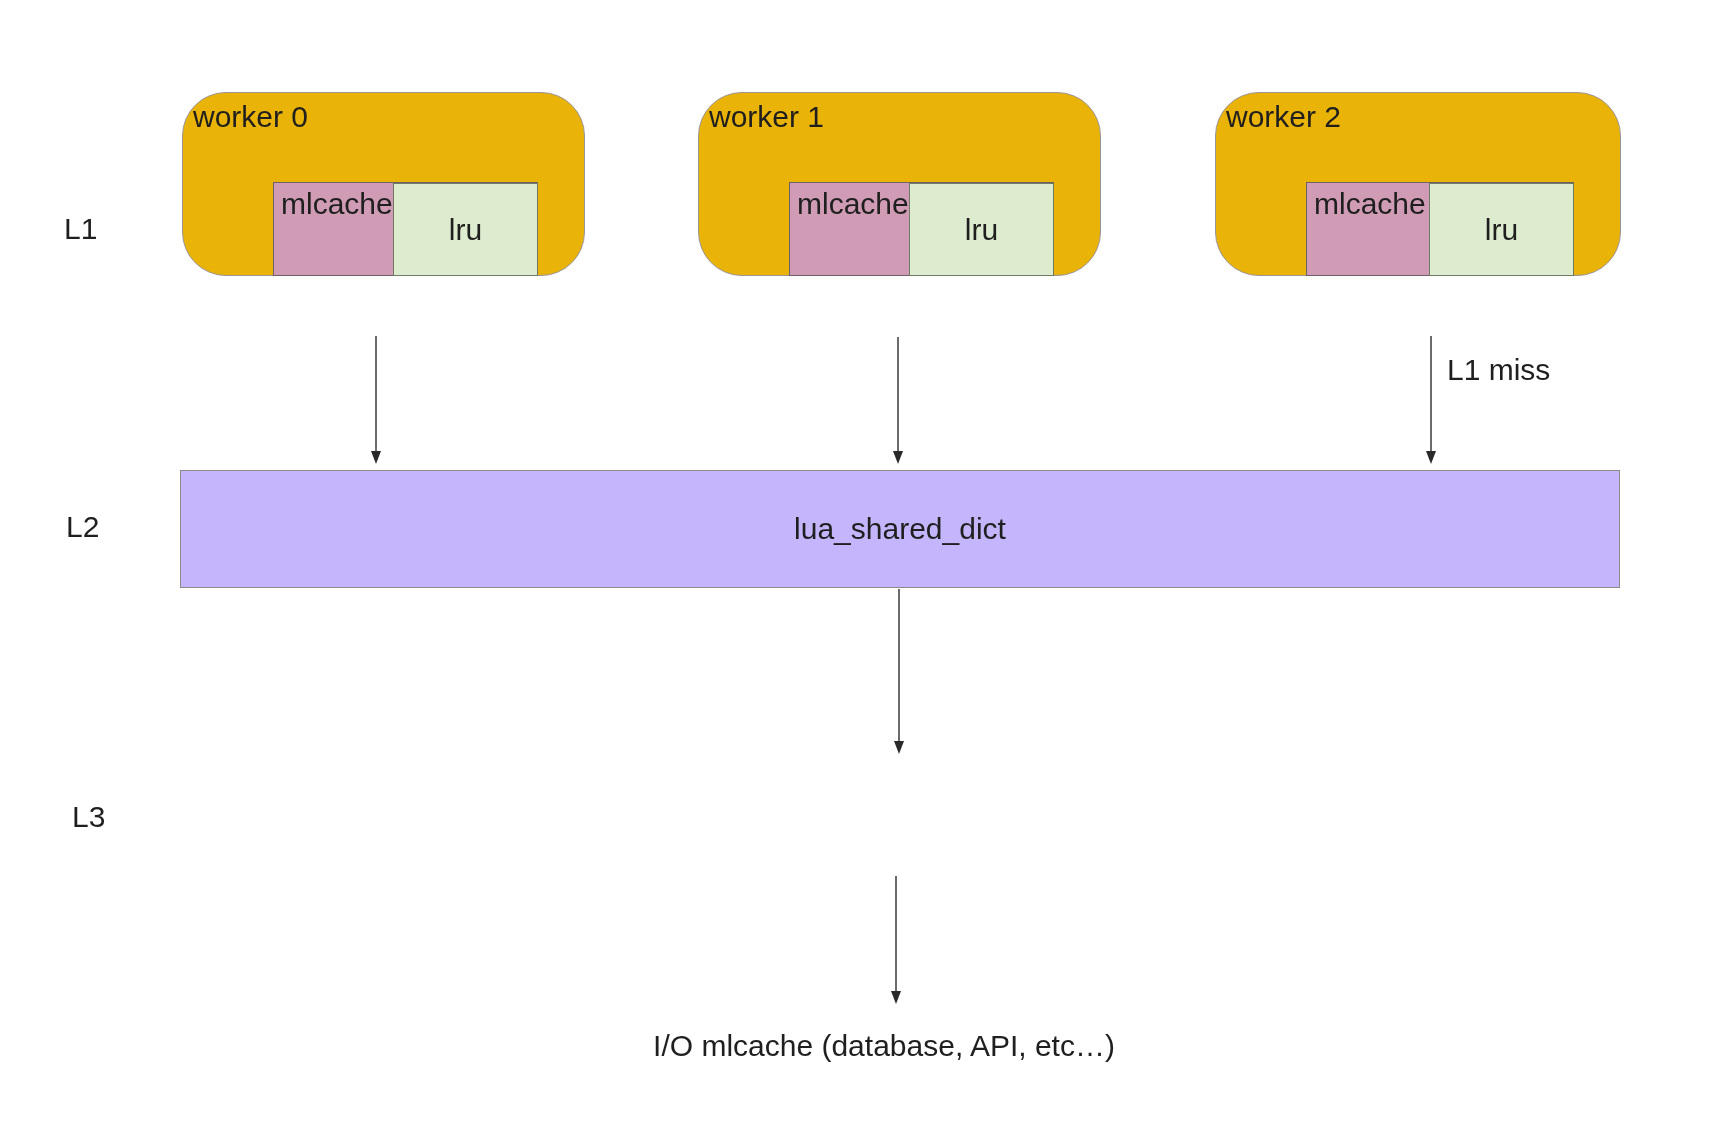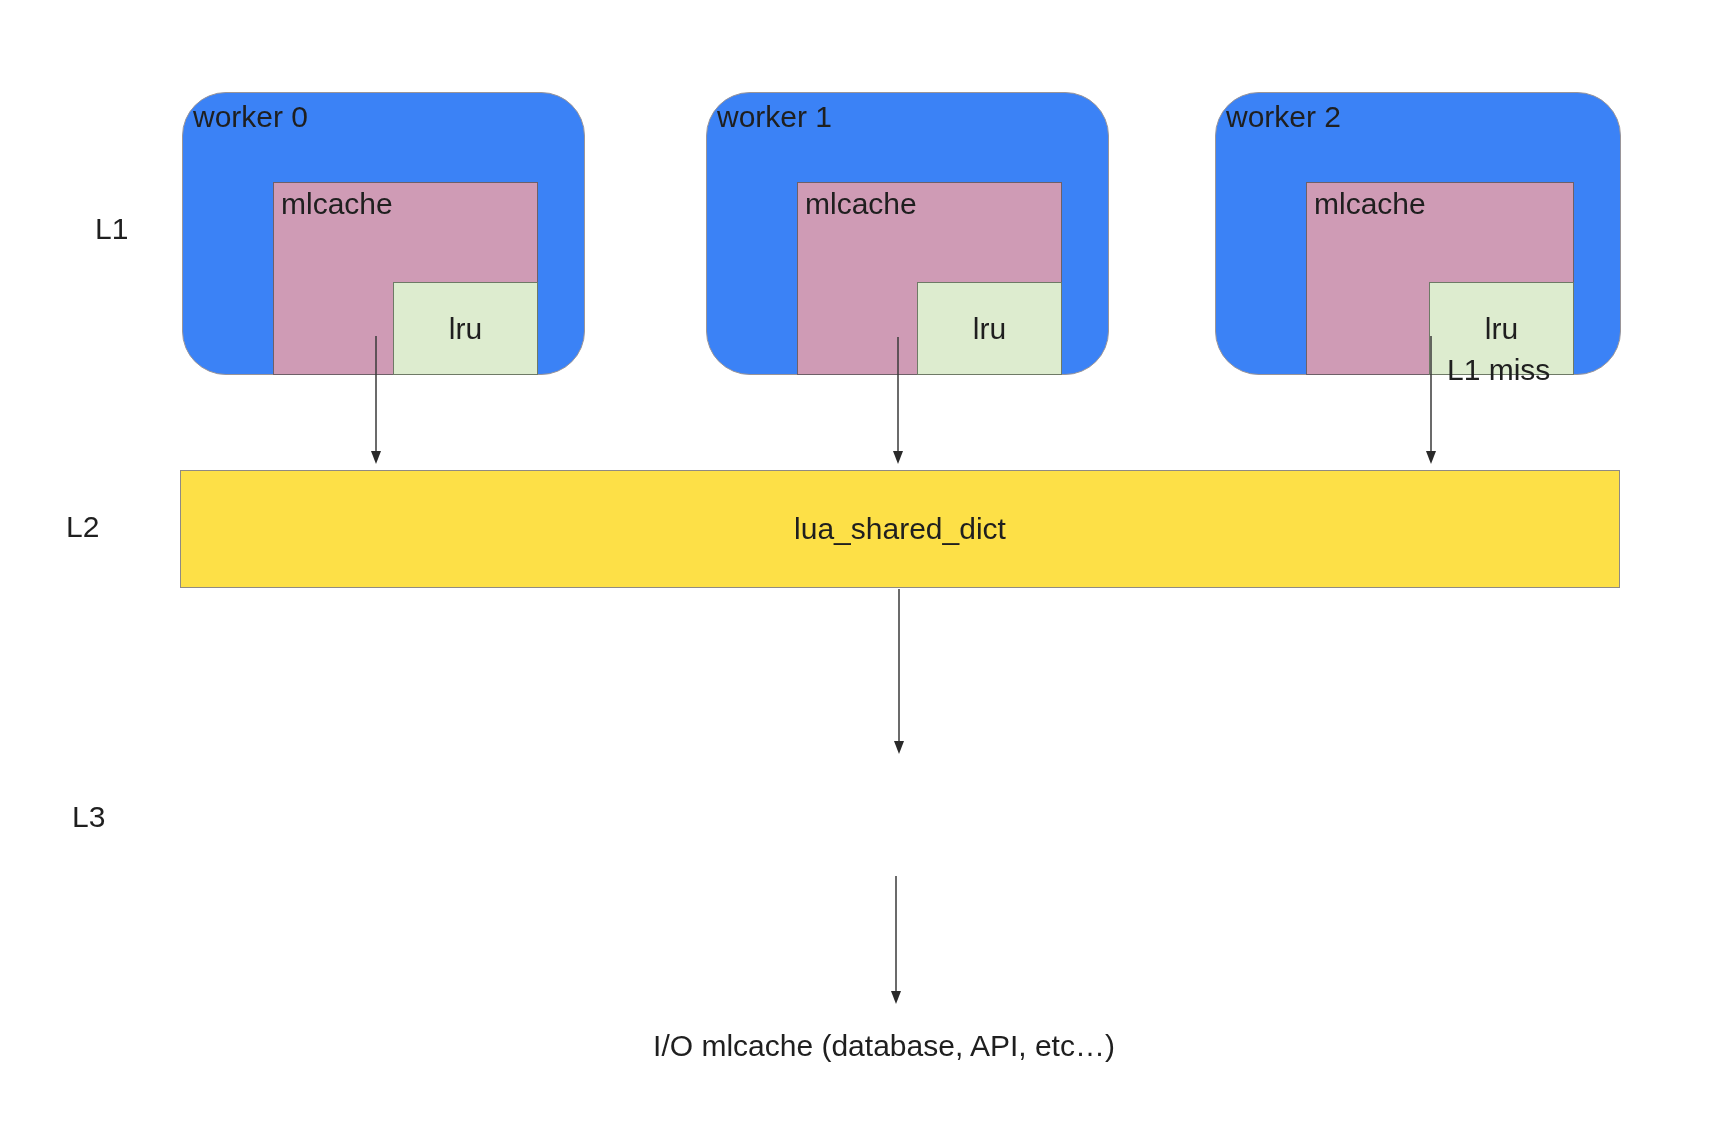--- a/index.html
+++ b/index.html
@@ -12,22 +12,22 @@
     color: #1f1f1f;
     overflow: hidden;
   }
   .txt { font-size: 30px; line-height: 1.2; white-space: nowrap; }
 
   .level-label { position: absolute; }
 
   .worker {
     position: absolute;
     top: 92px;
-    height: 283px;
-    background: #3b82f6;
+    height: 184px;
+    background: #eab308;
     border: 1.5px solid #9a9598;
     border-radius: 44px;
     box-sizing: border-box;
   }
   .worker-title { position: absolute; left: 10px; top: 6px; }
   .mlcache {
     position: absolute;
     left: 90px; top: 89px; right: 46px; bottom: -1px;
     background: #cf9bb5;
     border: 1px solid #6e6068;
@@ -41,21 +41,21 @@
     background: #ddeccf;
     border: 1px solid #6e7a66;
     box-sizing: border-box;
     display: flex; align-items: center; justify-content: center;
   }
 
   .l2-bar {
     position: absolute;
     left: 180px; top: 470px;
     width: 1440px; height: 118px;
-    background: #fde047;
+    background: #c4b5fd;
     border: 1.5px solid #8f8a84;
     box-sizing: border-box;
     display: flex; align-items: center; justify-content: center;
   }
 
   .callback-box {
     position: absolute;
     left: 672px; top: 758px;
     width: 463px; height: 117px;
     background: #e28989;
@@ -77,33 +77,33 @@
     pointer-events: none;
   }
   .arrow-layer line { stroke: #3a3a3a; stroke-width: 1.5; }
   .arrow-layer polygon { fill: #2a2a2a; }
 </style>
 </head>
 <body>
 
 <div class="canvas">
 
-  <div class="level-label txt" style="left:64px; top:211px;margin-left:31px;">L1</div>
+  <div class="level-label txt" style="left:64px; top:211px;">L1</div>
   <div class="level-label txt" style="left:66px; top:509px;text-align:center;">L2</div>
   <div class="level-label txt" style="left:72px; top:799px;">L3</div>
 
   <div class="worker" style="left:182px; width:403px;">
     <div class="worker-title txt">worker 0</div>
     <div class="mlcache">
       <div class="mlcache-title txt">mlcache</div>
     </div>
     <div class="lru txt">lru</div>
   </div>
 
-  <div class="worker" style="left:698px; width:403px;margin-left:8px;">
+  <div class="worker" style="left:698px; width:403px;">
     <div class="worker-title txt">worker 1</div>
     <div class="mlcache">
       <div class="mlcache-title txt">mlcache</div>
     </div>
     <div class="lru txt">lru</div>
   </div>
 
   <div class="worker" style="left:1215px; width:406px;">
     <div class="worker-title txt">worker 2</div>
     <div class="mlcache">

